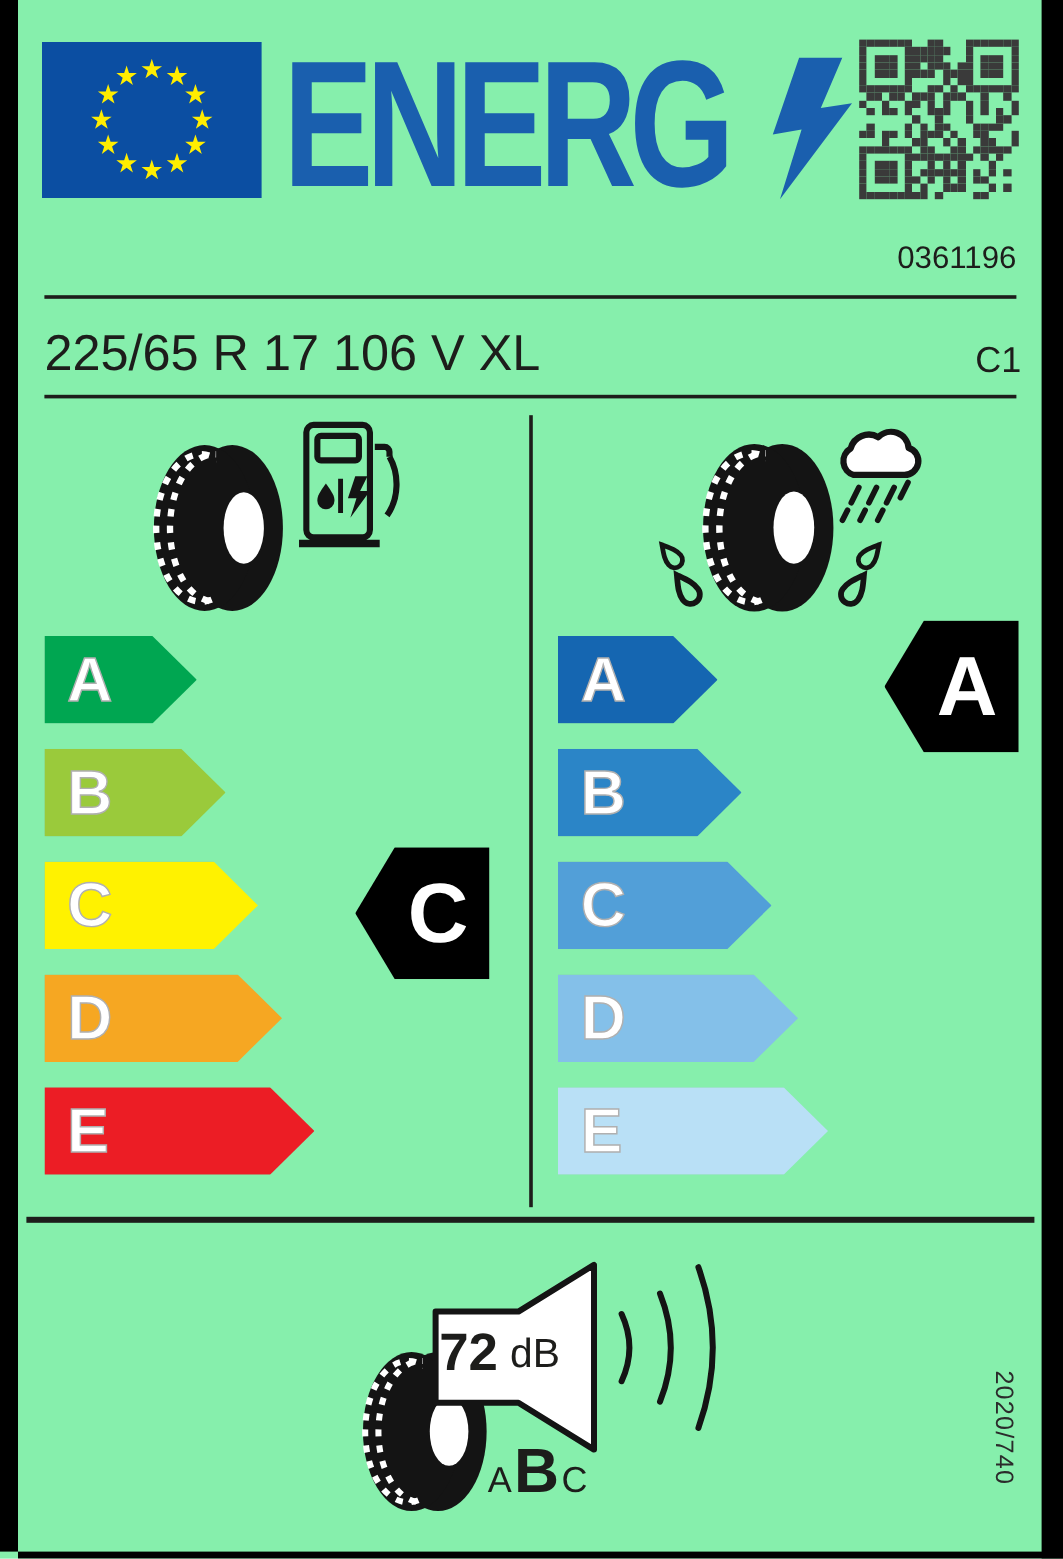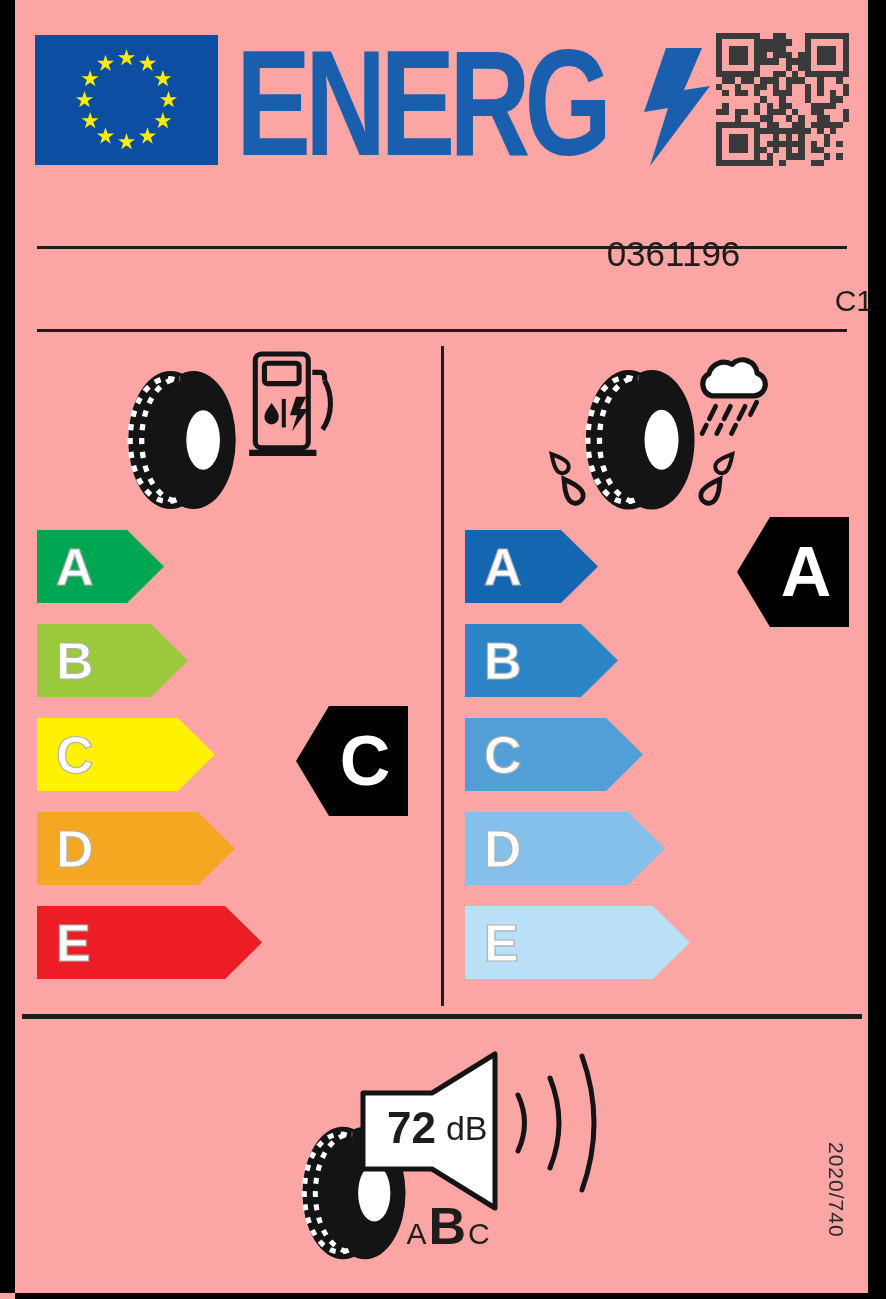--- a/index.html
+++ b/index.html
@@ -1,35 +1,35 @@
 <!DOCTYPE html>
 <html><head>
 <meta charset="utf-8">
 <style>
   html,body { margin:0; padding:0; background:#fff; }
   .label {
-    position:relative; width:886px; height:1299px; background:#fca5a5;
+    position:relative; width:886px; height:1299px; background:#86efac;
     font-family:"Liberation Sans", sans-serif; color:#1d1d1b; overflow:hidden;
   }
   .abs { position:absolute; }
   
   .frame { background:#000; }
   
   .flag { background:#0b4ea2; }
   .star { fill:#ffed00; }
   .logo-text {
     font-weight:bold; font-size:150px; line-height:150px; letter-spacing:-8px;
     color:#1a5fae; transform:scaleX(0.75); transform-origin:left center; white-space:nowrap;
   }
   .bolt-fill { fill:#1a5fae; }
   .qr-grid { display:grid; grid-template-columns:repeat(21,1fr); width:133px; height:133px; }
   .qr-grid div.on { background:#3a3a3a; }
   
   .brand { font-size:35px; font-weight:bold; }
-  .label-id { font-size:35px; text-align:center;margin-top:35px; }
+  .label-id { font-size:26px; text-align:right; }
   .tire-size { font-size:42px; }
   .tire-class { font-size:30px; text-align:right; }
   .rule { background:#1d1d1b; }
   
   .grade-arrow {
     height:73px; display:flex; align-items:center;
     clip-path:polygon(0 0, calc(100% - 37px) 0, 100% 50%, calc(100% - 37px) 100%, 0 100%);
     filter:drop-shadow(0 0 1px #8a8a8a);
   }
   .grade-letter {
@@ -529,21 +529,22 @@
         <div></div>
         <div></div>
         <div></div>
         <div></div>
       </div>
   </div>
 
   <div class="abs label-id" style="left:500px;top:199px;width:347px;">0361196</div>
   <div class="abs rule" style="left:37px;top:246px;width:810px;height:3px;"></div>
 
-  <div class="abs tire-class" style="left:526px;top:284px;width:347px;">C1</div>
+  <div class="abs tire-size" style="left:37px;top:270px;">225/65 R 17 106 V XL</div>
+  <div class="abs tire-class" style="left:504px;top:284px;width:347px;">C1</div>
   <div class="abs rule" style="left:37px;top:329px;width:810px;height:3px;"></div>
 
   <div class="abs rule" style="left:441px;top:346px;width:3px;height:660px;"></div>
 
   <svg class="abs" style="left:124px;top:368px;" width="116" height="144" viewBox="0 0 120 150">
     <defs>
         <clipPath id="tc1">
           <rect x="0" y="0" width="58" height="150"></rect>
         </clipPath>
       </defs>
@@ -654,21 +655,21 @@
     <g clip-path="url(#tc3)" stroke="#fff" stroke-width="5.5" fill="none">
       <ellipse cx="57" cy="75" rx="39" ry="64" stroke-dasharray="6.5,8"></ellipse>
       <ellipse cx="45" cy="75" rx="39" ry="64" stroke-dasharray="6.5,8"></ellipse>
     </g>
     <ellipse cx="82" cy="75" rx="17.5" ry="31" fill="#fff"></ellipse>
   </svg>
 
   <svg class="abs" style="left:355px;top:1045px;" width="150" height="172" viewBox="0 0 150 172">
     <path d="M8 48 H77 L140 9 V163 L77 124 H8 Z" fill="#fff" stroke="#141414" stroke-width="5" stroke-linejoin="round"></path>
   </svg>
-  <div class="abs noise-db" style="left:366px;top:1098px;height:60px;padding-left:21px;">
+  <div class="abs noise-db" style="left:366px;top:1098px;height:60px;">
     <span class="noise-value">72</span>
     <span class="noise-unit">dB</span>
   </div>
   <svg class="abs" style="left:508px;top:1048px;" width="95" height="150" viewBox="0 0 95 150">
     <g class="icon-stroke" stroke-width="5" stroke-linecap="round">
       <path d="M10 47 q13 28 0 56"></path>
       <path d="M42 30 q18 45 0 90"></path>
       <path d="M74 8 q24 67 0 134"></path>
     </g>
   </svg>

